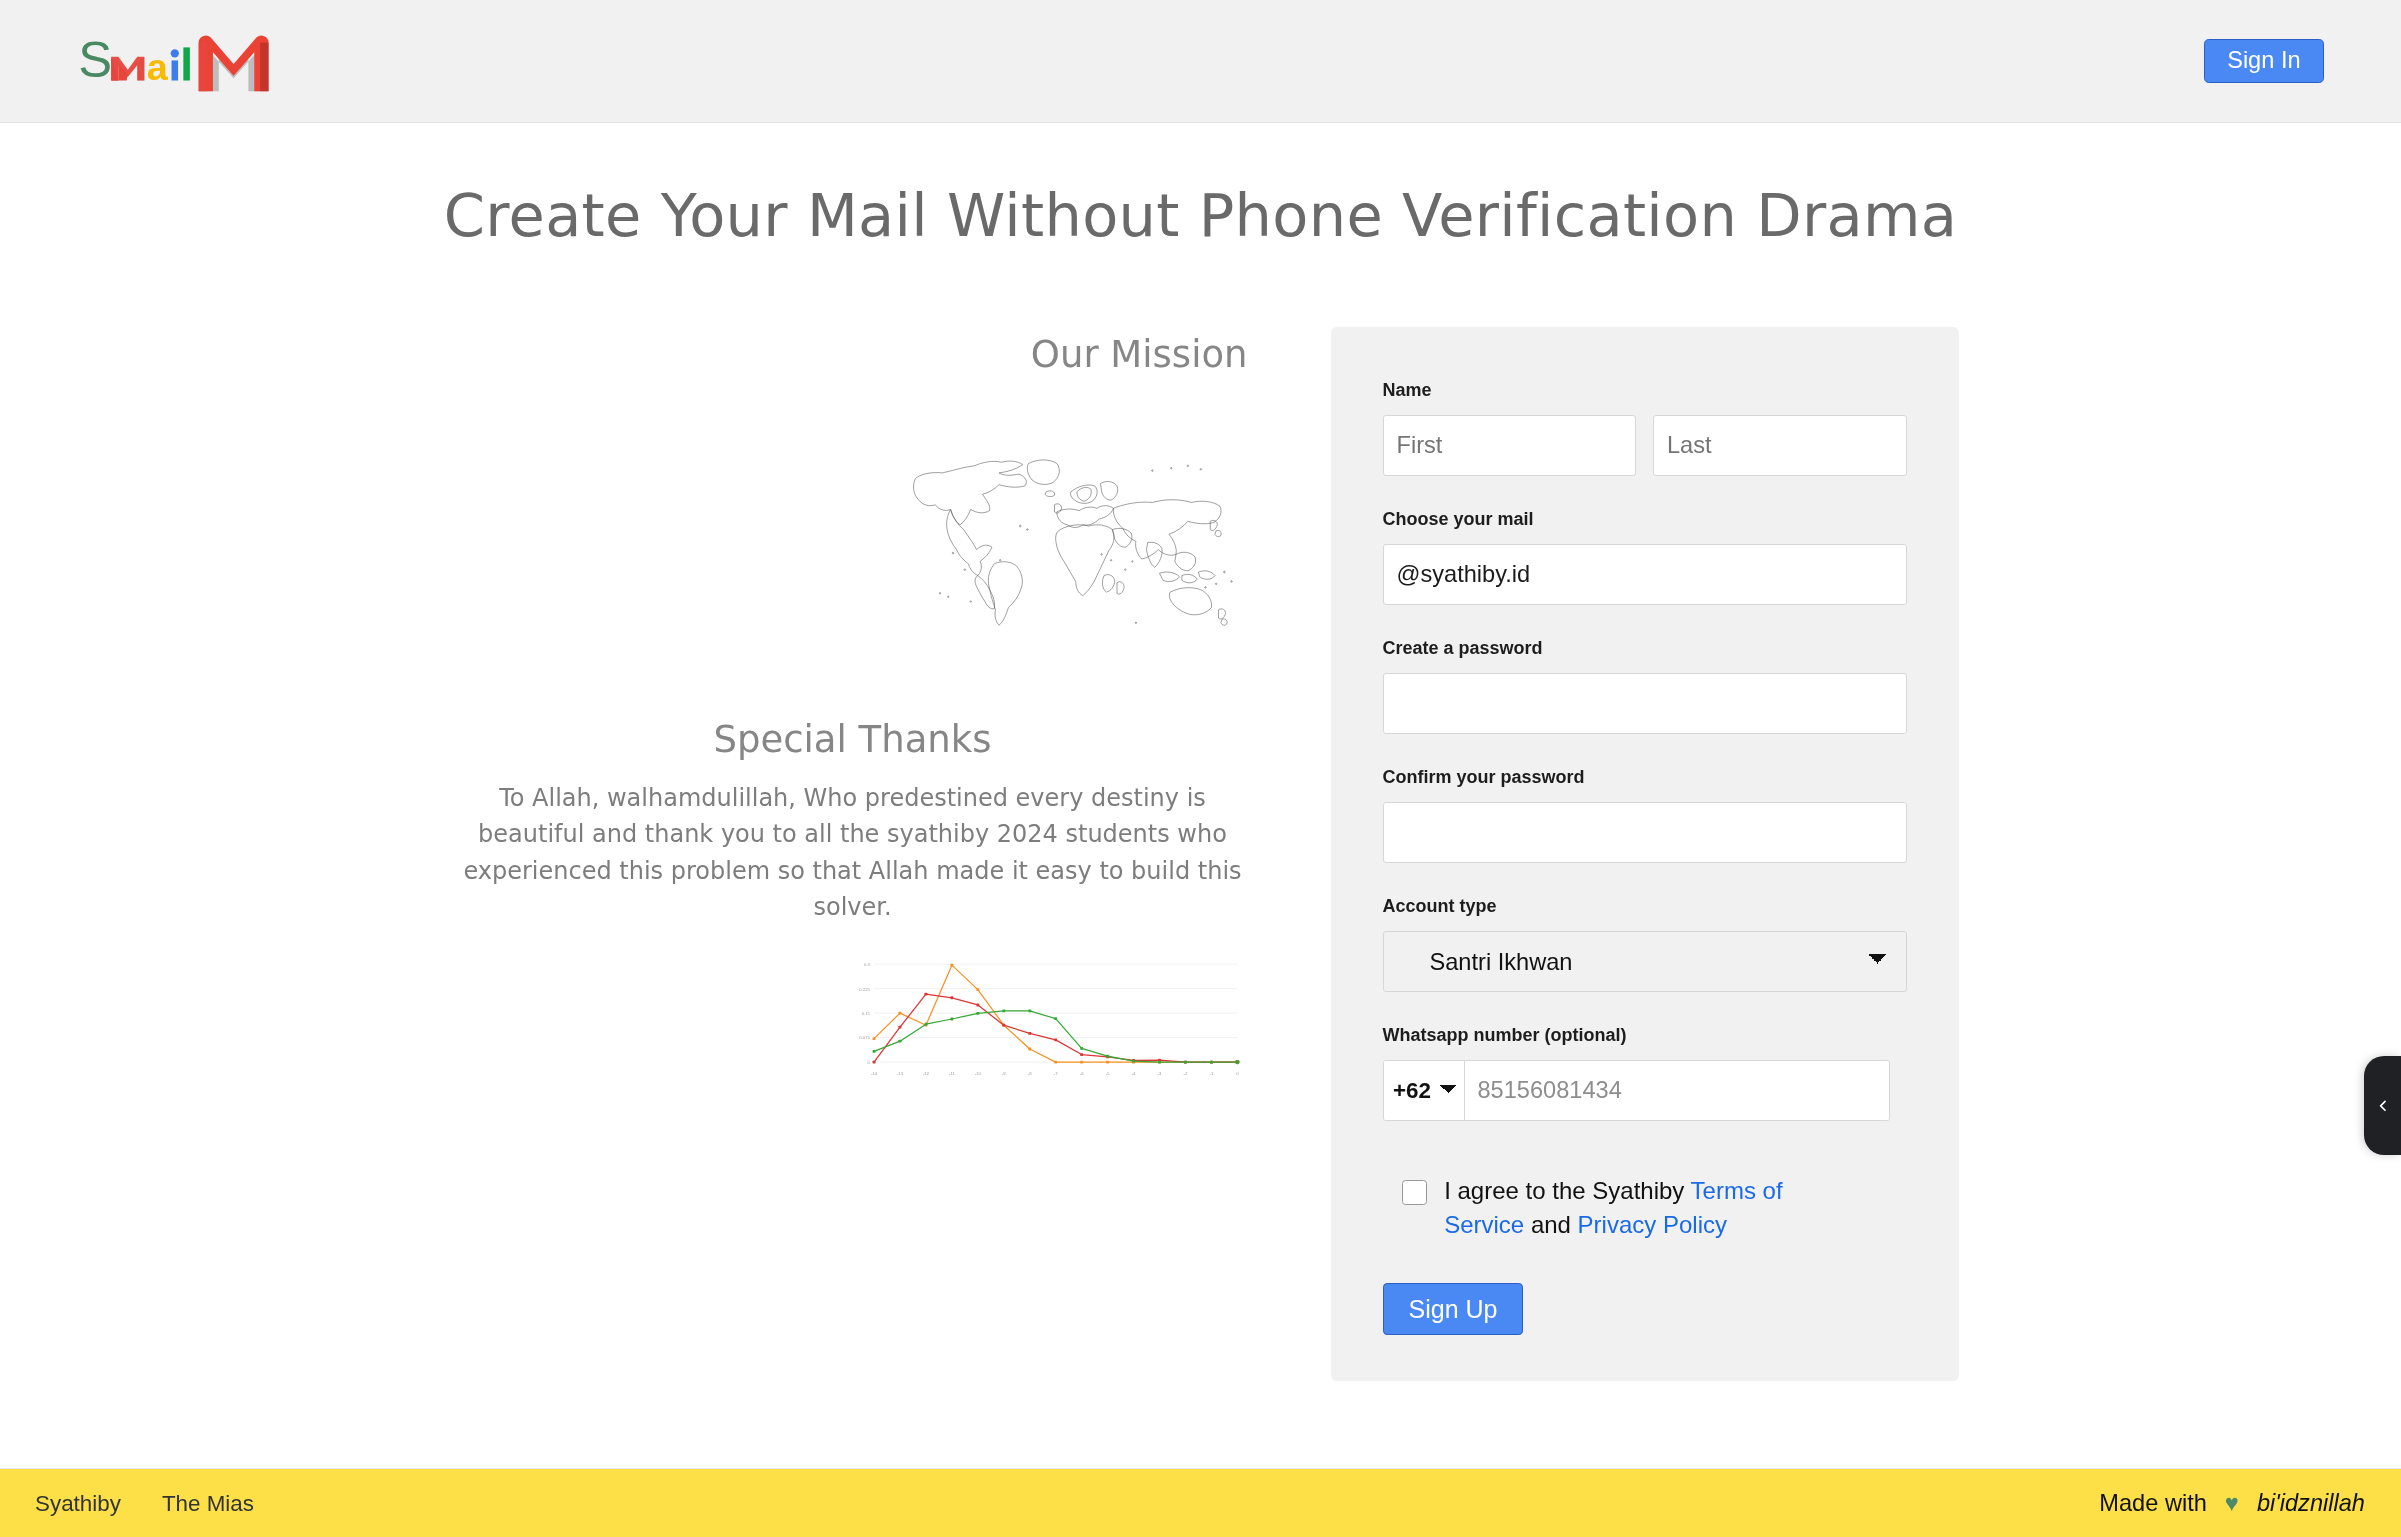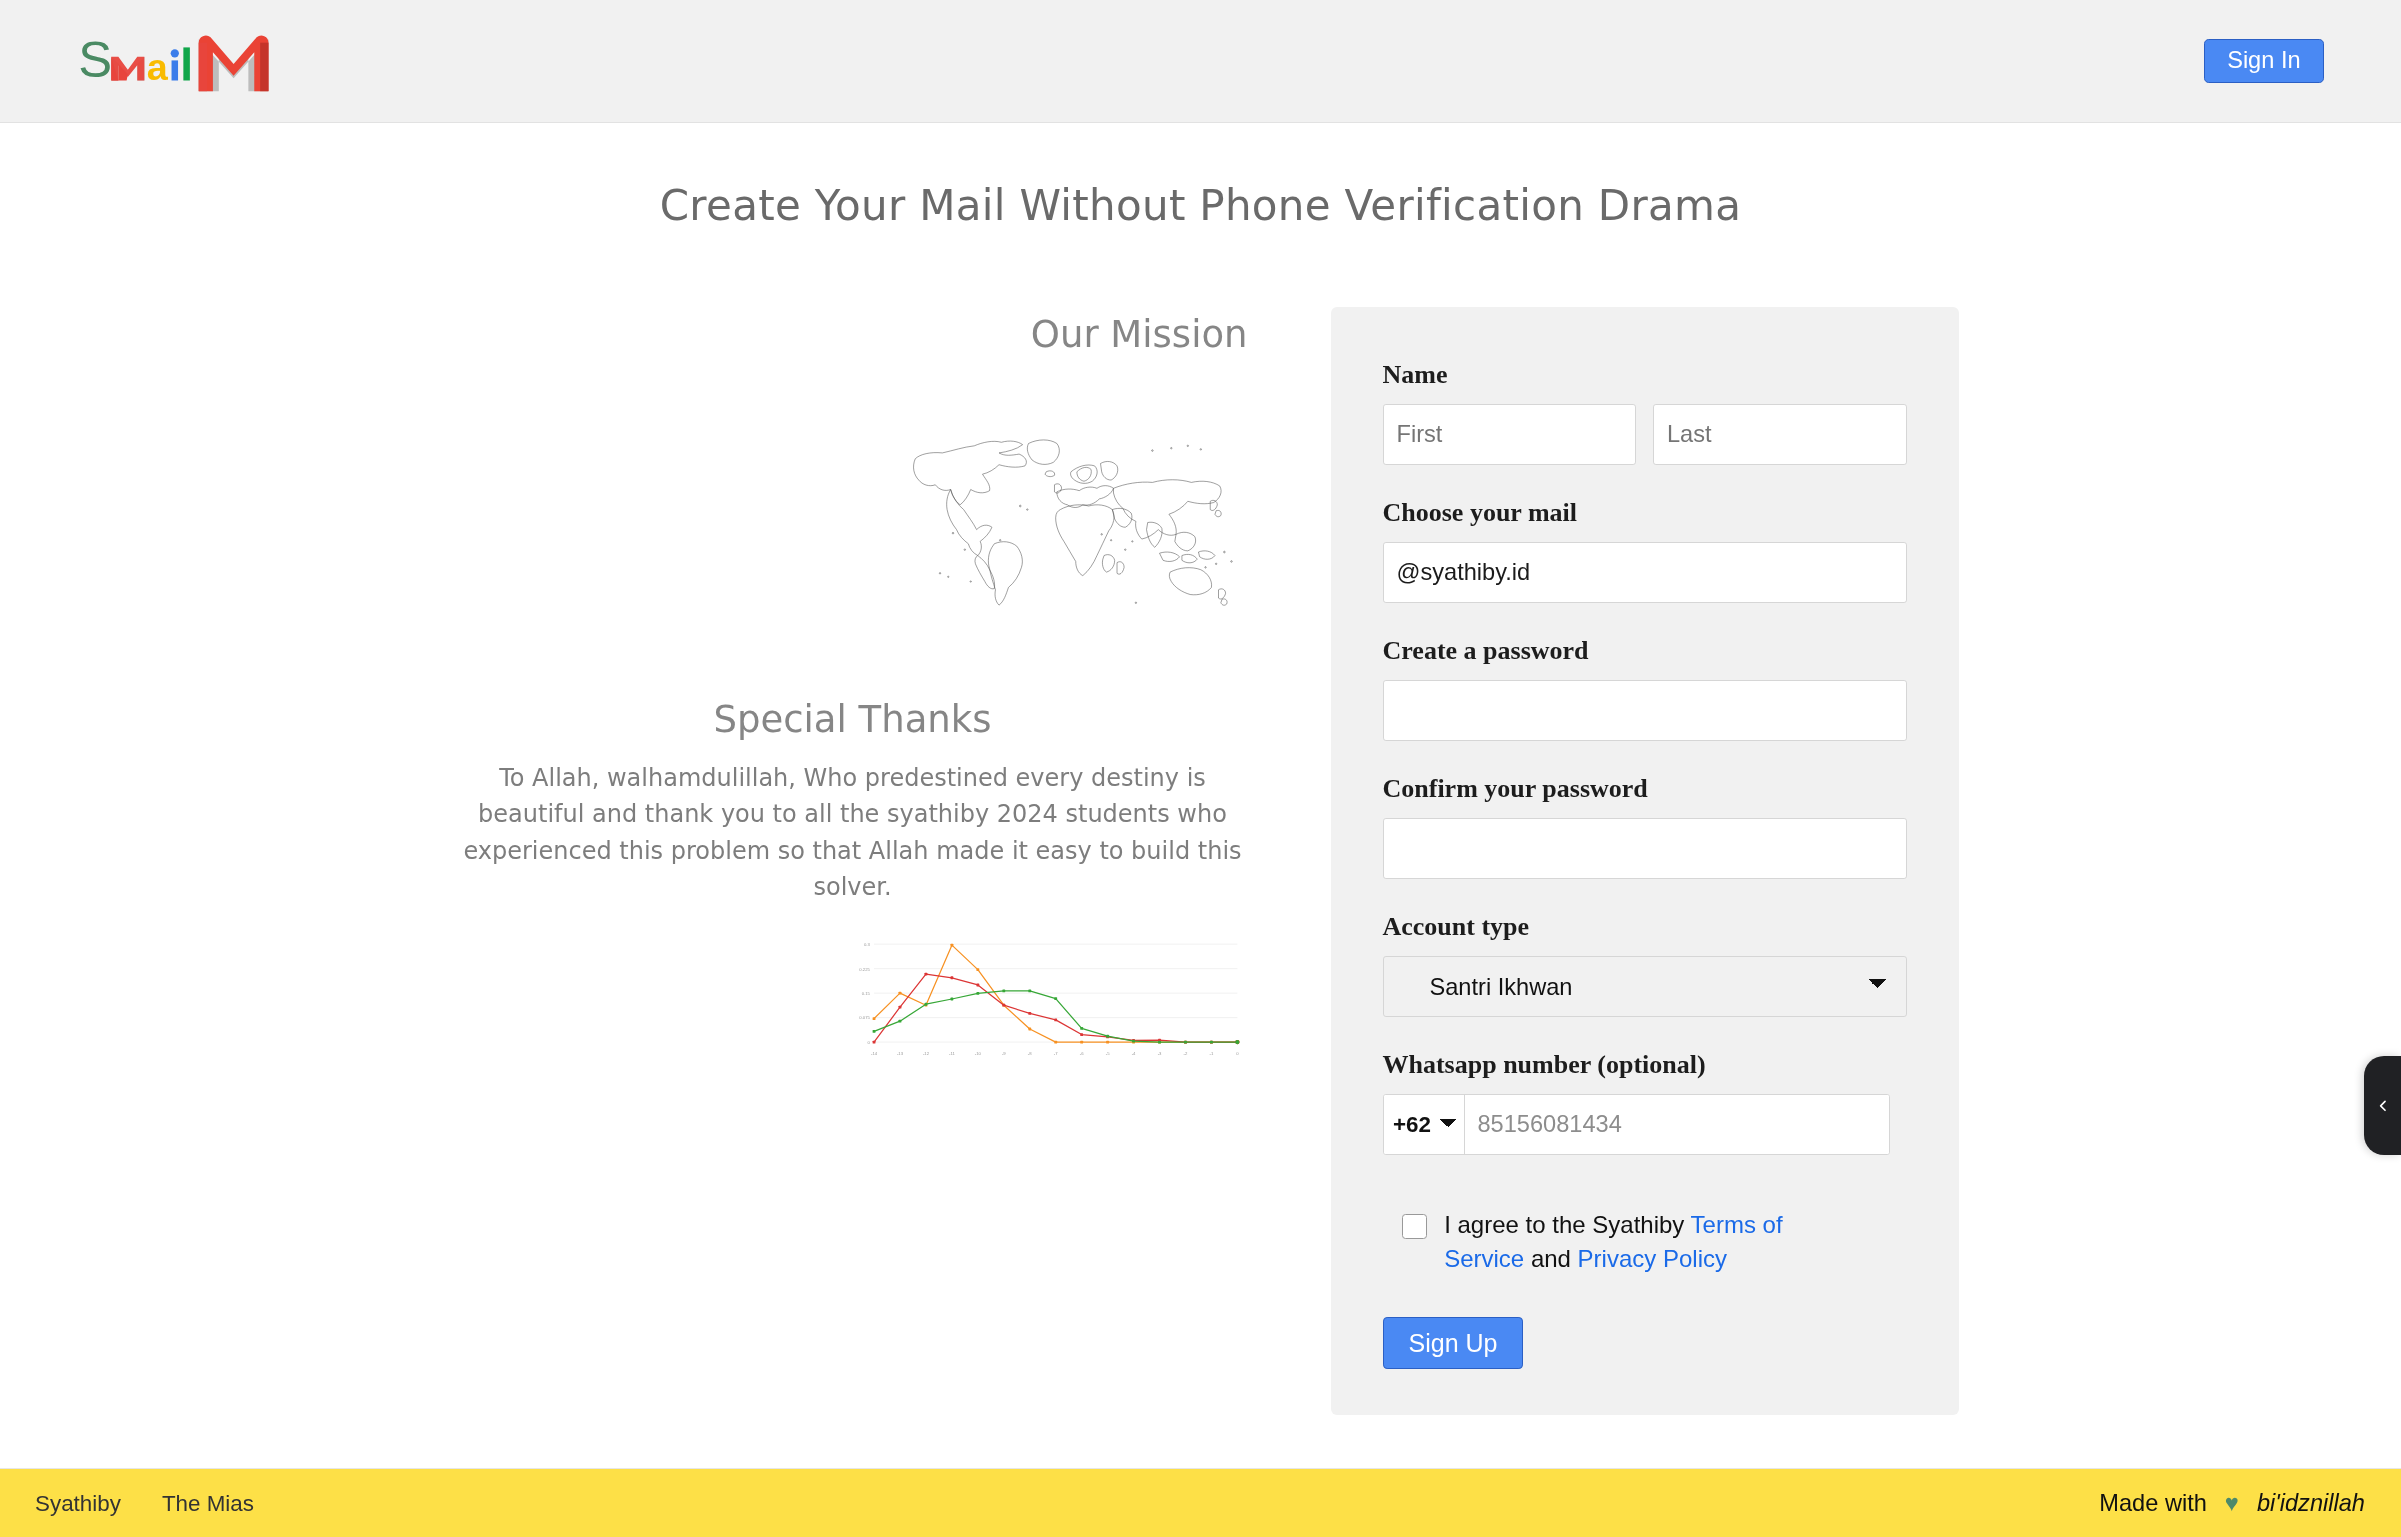--- a/index.html
+++ b/index.html
@@ -40,21 +40,21 @@
     font-size: 23.6px;
     font-family: "Liberation Sans", sans-serif;
     padding: 8.3px 22.4px;
     cursor: pointer;
     line-height: 1.1;
   }
 
   
   .page-title {
     text-align: center;
-    font-size: 42px;
+    font-size: 59px;
     font-weight: 400;
     color: #6a6a6a;
     margin: 58px 0 0 0;
     letter-spacing: 0.3px;
     font-family: "DejaVu Sans", sans-serif;
   }
 
   
   .main {
     display: flex;
@@ -112,25 +112,24 @@
   .chart-wrap svg { display: block; width: 100%; height: 100%; }
 
   
   .form-card {
     background: #f1f1f1;
     border-radius: 5.9px;
     width: 628px;
     padding: 53px 52px 46px 52px;
   }
   .field-label {
-    font-size: 26px;
+    font-size: 18px;
     font-weight: bold;
     color: #1d1d1d;
     margin: 0 0 14px 0;
-    font-family: Liberation Serif, serif;
   }
   .field-group { margin-bottom: 33px; }
   .name-row { display: flex; gap: 17px; }
   .txt-input {
     background: #ffffff;
     border: 1.8px solid #d6d6d6;
     border-radius: 2.9px;
     height: 61px;
     width: 100%;
     font-size: 23.6px;

